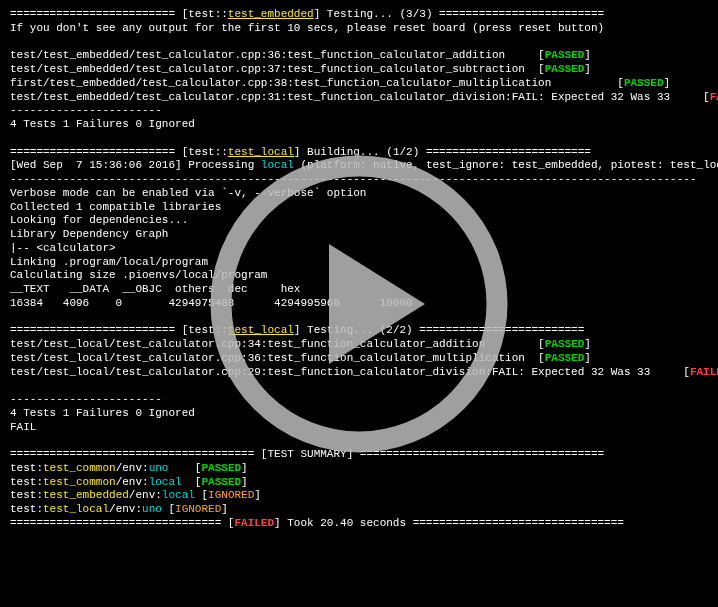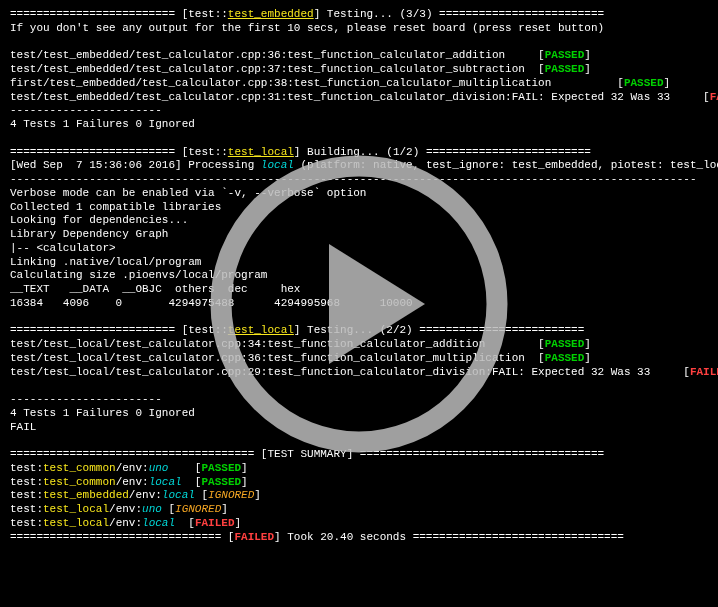--- a/index.html
+++ b/index.html
@@ -13,22 +13,22 @@
     width: 718px;
     height: 607px;
     box-sizing: border-box;
     overflow: hidden;
     position: relative;
   }
   .white { color: #fff; }
   .yellow { color: #f8e71c; }
   .green { color: #00d000; font-weight: bold; }
   .red { color: #ff4040; font-weight: bold; }
-  .cyan { color: #00d7d7; font-style: italic; }
-  .orange { color: #f5a623; font-style: italic; }
+  .cyan { color: #00d7d7; }
+  .orange { color: #f5a623; }
   .line { white-space: pre; }
   .us { text-decoration: underline; }
   .play-overlay {
     position: absolute;
     top: 50%;
     left: 50%;
     width: 300px;
     height: 300px;
     transform: translate(-50%, -50%);
     pointer-events: auto;
@@ -57,42 +57,41 @@
 <div class="line">&nbsp;</div>
 
 <div class="line"><span class="white">========================= [test::</span><span class="yellow us">test_local</span><span class="white">] Building... (1/2) =========================</span></div>
 <div class="line"><span class="white">[Wed Sep  7 15:36:06 2016] Processing </span><span class="cyan">local</span><span class="white"> (platform: native, test_ignore: test_embedded, piotest: test_local)</span></div>
 <div class="line white">--------------------------------------------------------------------------------------------------------</div>
 <div class="line white">Verbose mode can be enabled via `-v, --verbose` option</div>
 <div class="line white">Collected 1 compatible libraries</div>
 <div class="line white">Looking for dependencies...</div>
 <div class="line white">Library Dependency Graph</div>
 <div class="line white">|-- &lt;calculator&gt;</div>
-<div class="line white">Linking .native/local/program</div>
+<div class="line white">Linking .program/local/program</div>
 <div class="line white">Calculating size .pioenvs/local/program</div>
 <div class="line white">__TEXT   __DATA  __OBJC  others  dec     hex</div>
 <div class="line white">16384   4096    0       4294975488      4294995968      10000</div>
 <div class="line">&nbsp;</div>
 
 <div class="line"><span class="white">========================= [test::</span><span class="yellow us">test_local</span><span class="white">] Testing... (2/2) =========================</span></div>
 <div class="line"><span class="white">test/test_local/test_calculator.cpp:34:test_function_calculator_addition        [</span><span class="green">PASSED</span><span class="white">]</span></div>
 <div class="line"><span class="white">test/test_local/test_calculator.cpp:36:test_function_calculator_multiplication  [</span><span class="green">PASSED</span><span class="white">]</span></div>
 <div class="line"><span class="white">test/test_local/test_calculator.cpp:29:test_function_calculator_division:FAIL: Expected 32 Was 33     [</span><span class="red">FAILED</span></div>
 <div class="line">&nbsp;</div>
 <div class="line white">-----------------------</div>
 <div class="line white">4 Tests 1 Failures 0 Ignored</div>
 <div class="line white">FAIL</div>
 <div class="line">&nbsp;</div>
 
 <div class="line white">===================================== [TEST SUMMARY] =====================================</div>
 <div class="line"><span class="white">test:</span><span class="yellow">test_common</span><span class="white">/env:</span><span class="cyan">uno</span><span class="white">    [</span><span class="green">PASSED</span><span class="white">]</span></div>
 <div class="line"><span class="white">test:</span><span class="yellow">test_common</span><span class="white">/env:</span><span class="cyan">local</span><span class="white">  [</span><span class="green">PASSED</span><span class="white">]</span></div>
 <div class="line"><span class="white">test:</span><span class="yellow">test_embedded</span><span class="white">/env:</span><span class="cyan">local</span><span class="white"> [</span><span class="orange">IGNORED</span><span class="white">]</span></div>
 <div class="line"><span class="white">test:</span><span class="yellow">test_local</span><span class="white">/env:</span><span class="cyan">uno</span><span class="white"> [</span><span class="orange">IGNORED</span><span class="white">]</span></div>
-<div class="line"><span class="white">test:</span><span class="yellow">test_local</span><span class="white">/env:</span><span class="cyan">local</span><span class="white">  [</span><span class="red">FAILED</span><span class="white">]</span></div>
 <div class="line"><span class="white">================================ [</span><span class="red">FAILED</span><span class="white">] Took 20.40 seconds ================================</span></div>
 
 </div>
 
 <div class="play-overlay">
   <svg viewBox="0 0 100 100">
     <circle cx="50" cy="50" r="46" fill="none" stroke="#bbb" stroke-width="7"></circle>
     <polygon points="40,30 40,70 72,50" fill="#bbb"></polygon>
   </svg>
 </div>

